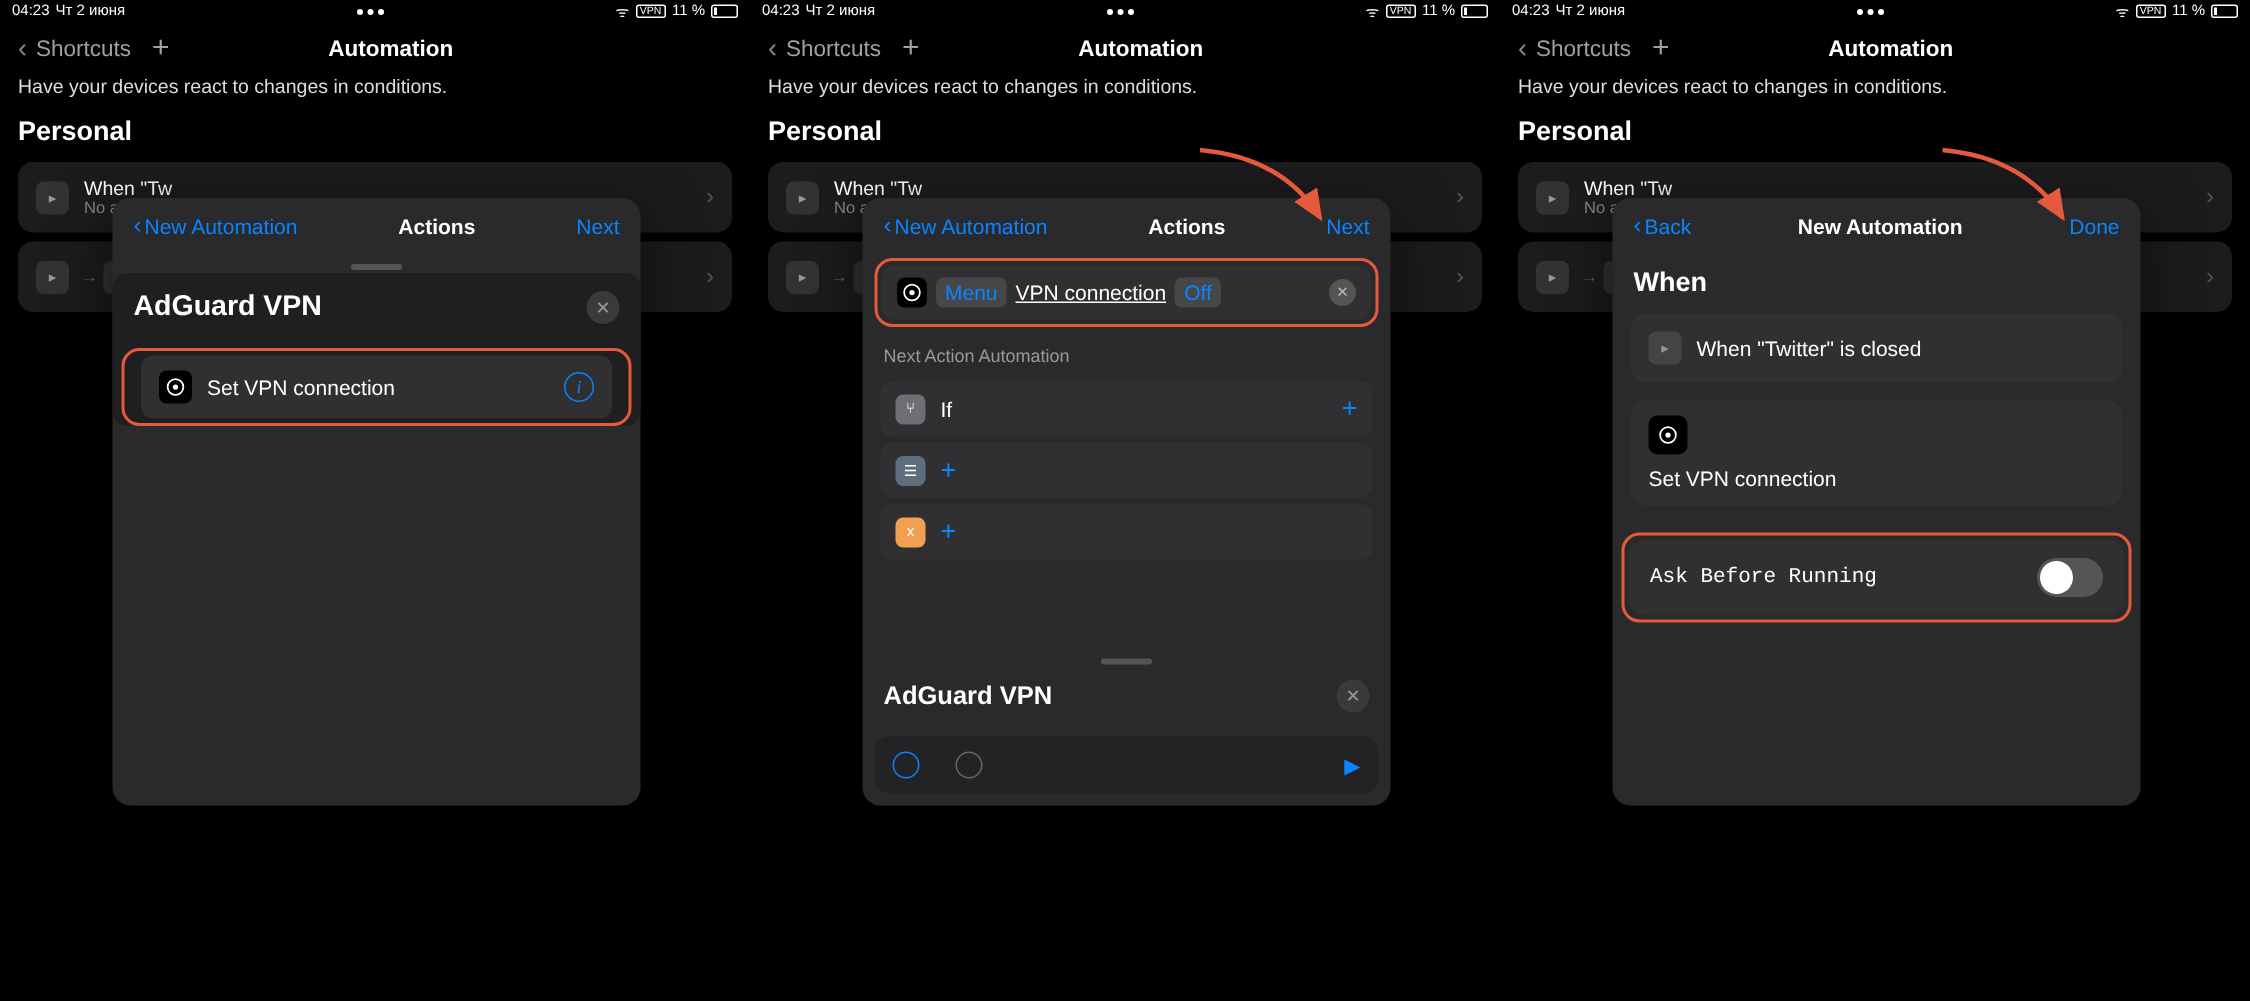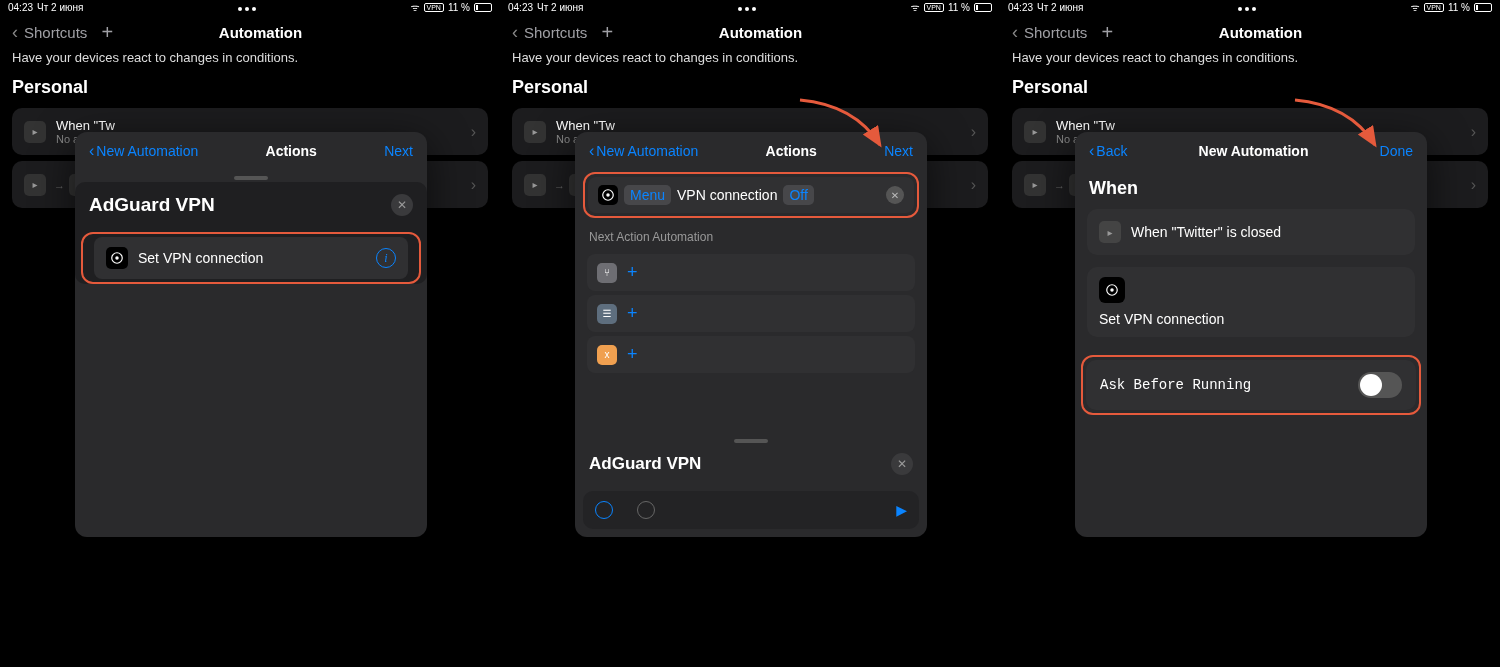--- a/index.html
+++ b/index.html
@@ -46,21 +46,21 @@
   .action-row { display: flex; align-items: center; padding: 10px 12px; background: #303032; border-radius: 8px; margin: 0 8px; }
   .action-row .ic { width: 22px; height: 22px; background: #000; border-radius: 5px; margin-right: 10px; display: flex; align-items: center; justify-content: center; }
   .action-row .label { flex: 1; font-size: 14px; color: #fff; }
   .action-row .info { width: 20px; height: 20px; border: 1.5px solid #0a84ff; border-radius: 50%; display: flex; align-items: center; justify-content: center; color: #0a84ff; font-size: 12px; font-style: italic; font-family: serif; }
   
   .highlight-red { border: 2.5px solid #e55a3c; border-radius: 12px; padding: 3px; margin: 4px 6px; }
   
   .pill-row { background: #303032; border-radius: 8px; padding: 8px 10px; display: flex; align-items: center; gap: 6px; }
   .pill-row .ic { width: 20px; height: 20px; background: #000; border-radius: 5px; display: flex; align-items: center; justify-content: center; flex-shrink: 0; }
   .token { background: rgba(120,120,128,0.32); border-radius: 5px; padding: 2px 6px; font-size: 14px; color: #0a84ff; }
-  .plain-text { font-size: 14px; color: #fff; }
+  .plain-text { font-size: 14px; color: #fff; text-decoration: underline; }
   .clear-x { width: 18px; height: 18px; background: #555; border-radius: 50%; display: flex; align-items: center; justify-content: center; color: #bbb; font-size: 10px; margin-left: auto; }
   
   .sugg-label { font-size: 12px; color: #999; padding: 10px 14px 6px; }
   .sugg-row { display: flex; align-items: center; background: #303032; border-radius: 8px; margin: 4px 12px; padding: 8px 10px; }
   .sugg-row .sic { width: 20px; height: 20px; border-radius: 5px; margin-right: 10px; display: flex; align-items: center; justify-content: center; font-size: 10px; color: #fff; }
   .sugg-row .plus { color: #0a84ff; font-size: 18px; }
   .sugg-row .label { flex: 1; font-size: 14px; color: #fff; }
   
   .bottom-bar { background: #232325; border-radius: 10px; margin: 8px; padding: 10px 12px; display: flex; align-items: center; gap: 24px; }
   .bottom-bar .bic { width: 18px; height: 18px; border: 1.5px solid #0a84ff; border-radius: 50%; }
@@ -239,20 +239,21 @@
           </div>
         <span class="token">Menu</span>
         <span class="plain-text">VPN connection</span>
         <span class="token">Off</span>
         <span class="clear-x">✕</span>
       </div>
     </div>
     <div class="sugg-label">Next Action Automation</div>
     <div class="sugg-row">
       <div class="sic" style="background:#6e6e73">⑂</div>
+      <div class="label">If</div>
       <div class="plus">+</div>
     </div>
     <div class="sugg-row">
       <div class="sic" style="background:#5e6e7e">☰</div>
       <div class="plus">+</div>
     </div>
     <div class="sugg-row">
       <div class="sic" style="background:#f0a050">x</div>
       <div class="plus">+</div>
     </div>

